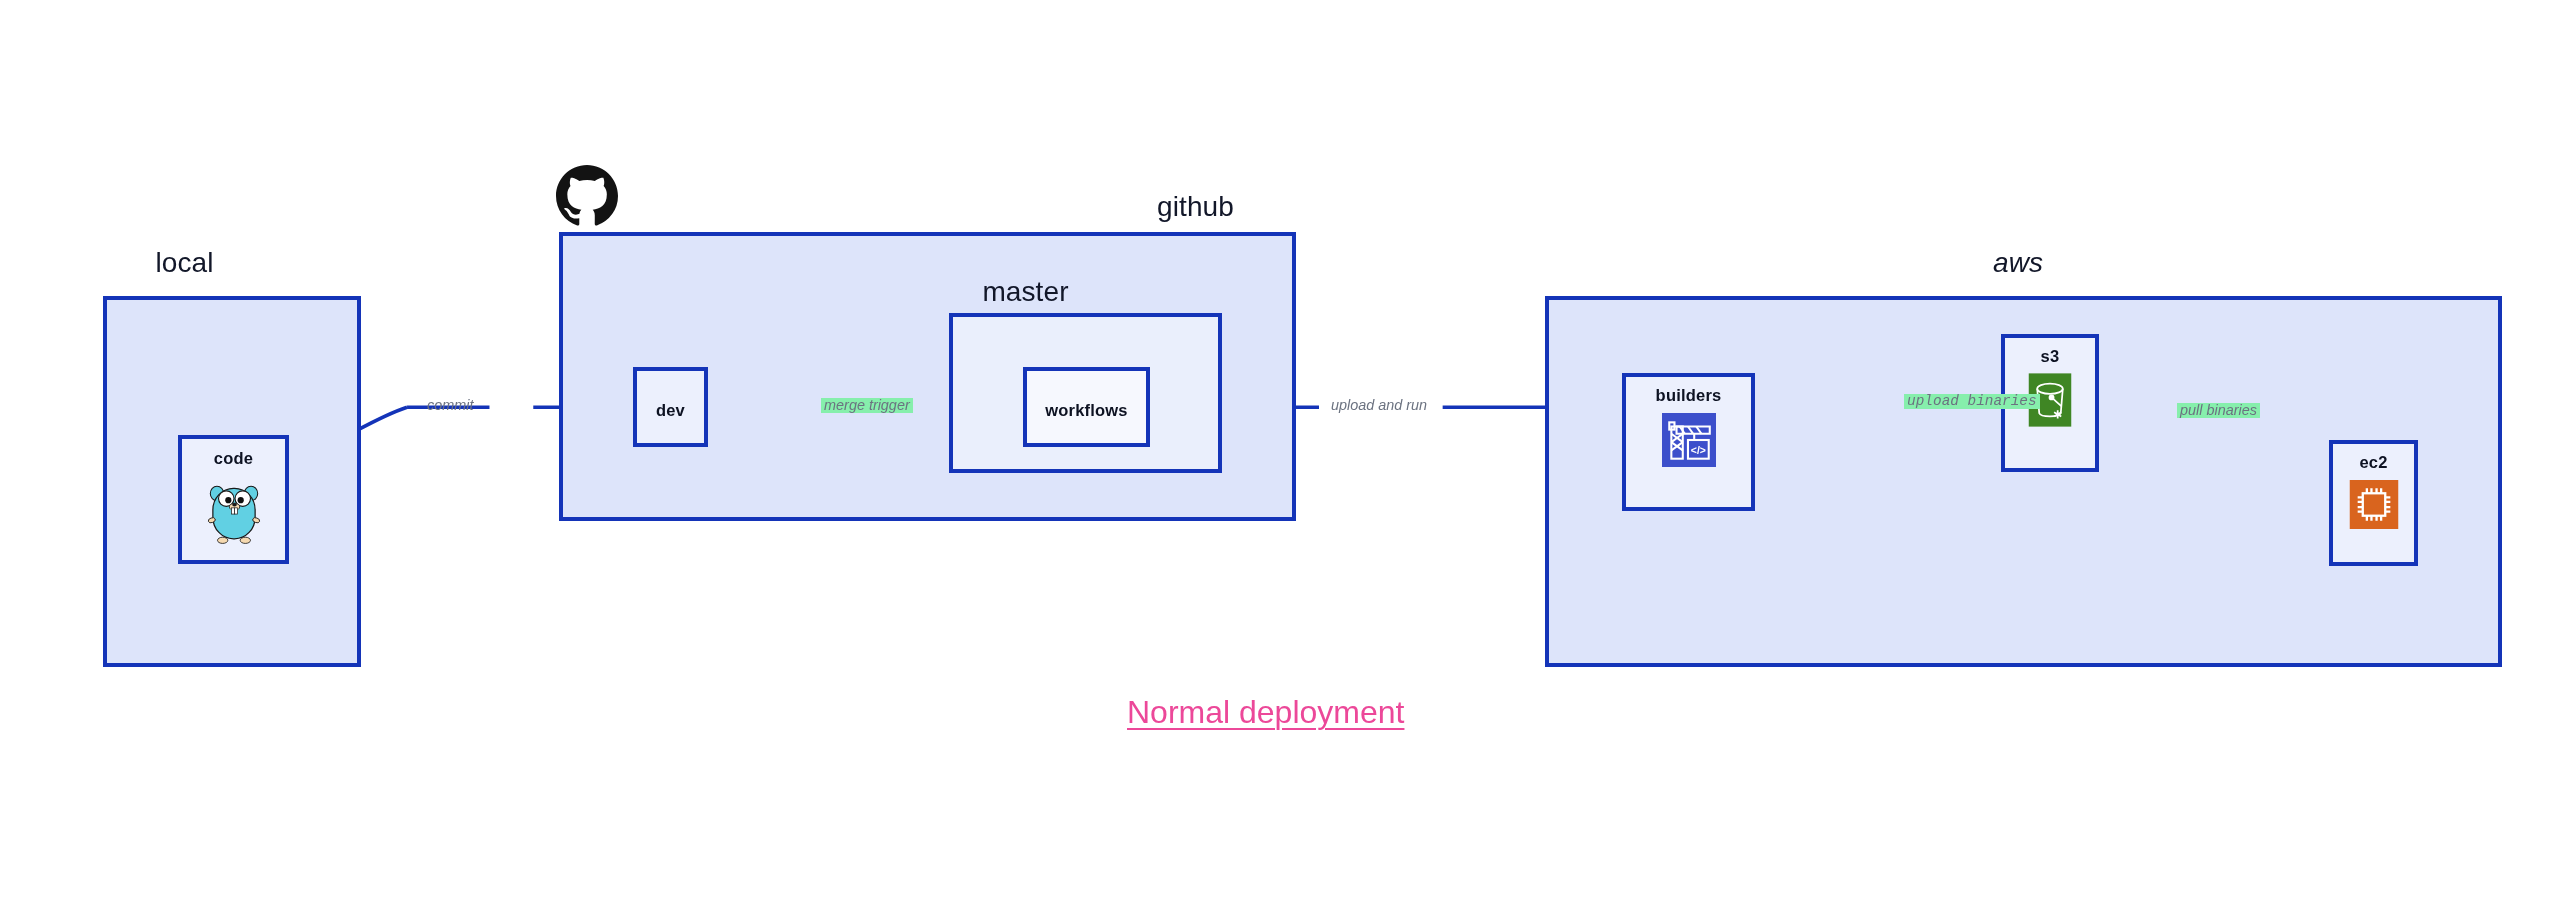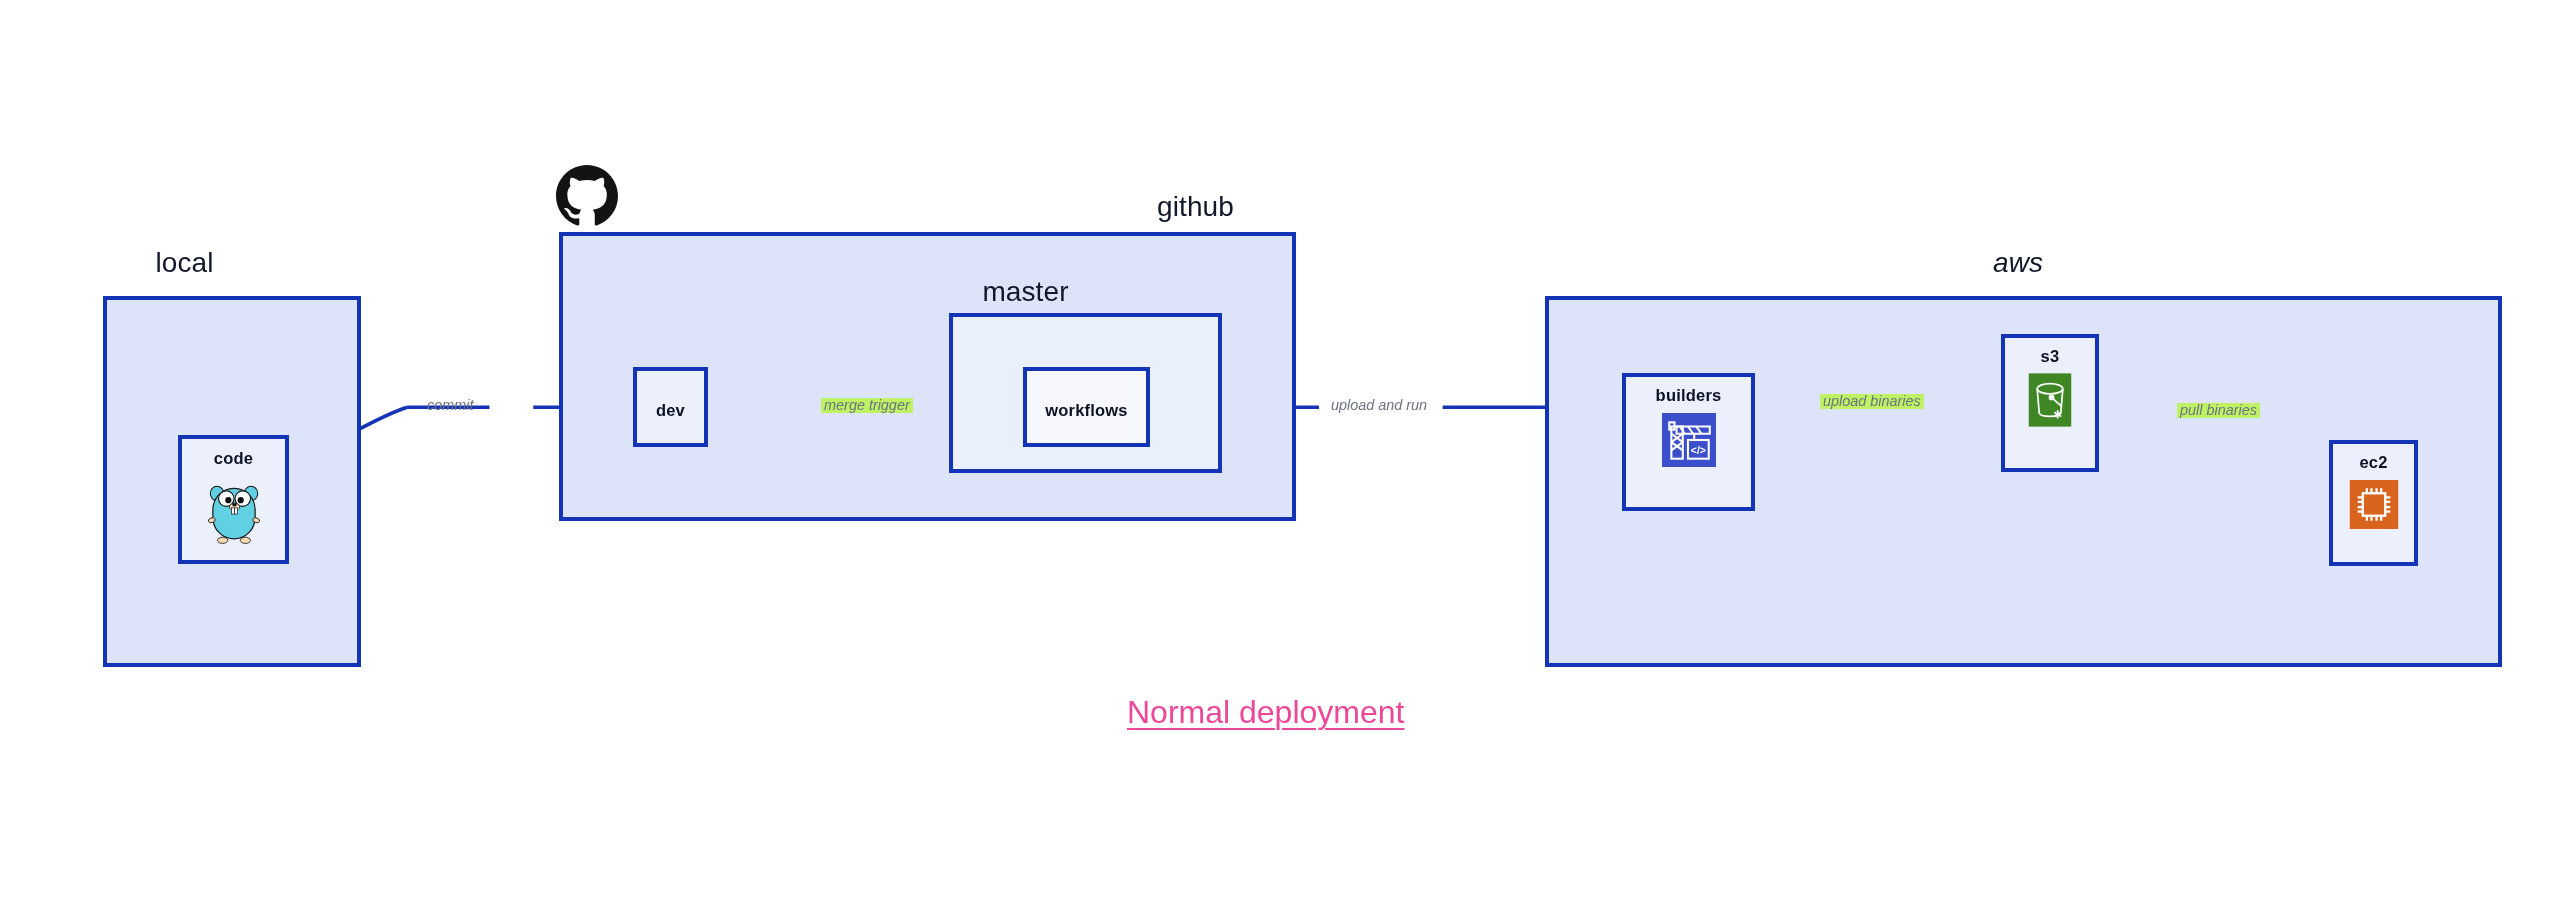--- a/index.html
+++ b/index.html
@@ -75,21 +75,21 @@
   .edge-label {
     position: absolute;
     color: #6b7280;
     font-size: 14.4px;
     font-style: italic;
     white-space: nowrap;
     background: #ffffff;
     padding: 0 3.1px;
     line-height: 1.05;
   }
-  .edge-label.on-light { background: #bef264; }
+  .edge-label.on-light { background: #86efac; }
   .edge-label.plain { background: transparent; }
   
   #caption {
     position: absolute;
     color: #ec4899;
     font-size: 32px;
     font-weight: 400;
     text-decoration: underline;
     text-underline-offset: 5.2px;
     text-decoration-thickness: 2.1px;
@@ -266,20 +266,20 @@
       </svg>
     </span>
   </div>
 
   <div class="edge-label plain" style="left:424px; top:398px;">commit</div>
 
   <div class="edge-label on-light" style="left:821px; top:398px;">merge trigger</div>
 
   <div class="edge-label plain" style="left:1328px; top:398px;">upload and run</div>
 
-  <div class="edge-label on-light" style="left:1820px; top:394px;">upload binaries</div>
+  <div class="edge-label on-light" style="left:1904px; top:394px;font-family:Liberation Mono, monospace;">upload binaries</div>
 
   <div class="edge-label on-light" style="left:2177px; top:403px;">pull binaries</div>
 
   <div id="caption" style="left:1127px; top:694px;">Normal deployment</div>
 
 </div>
 
 
 </body></html>

